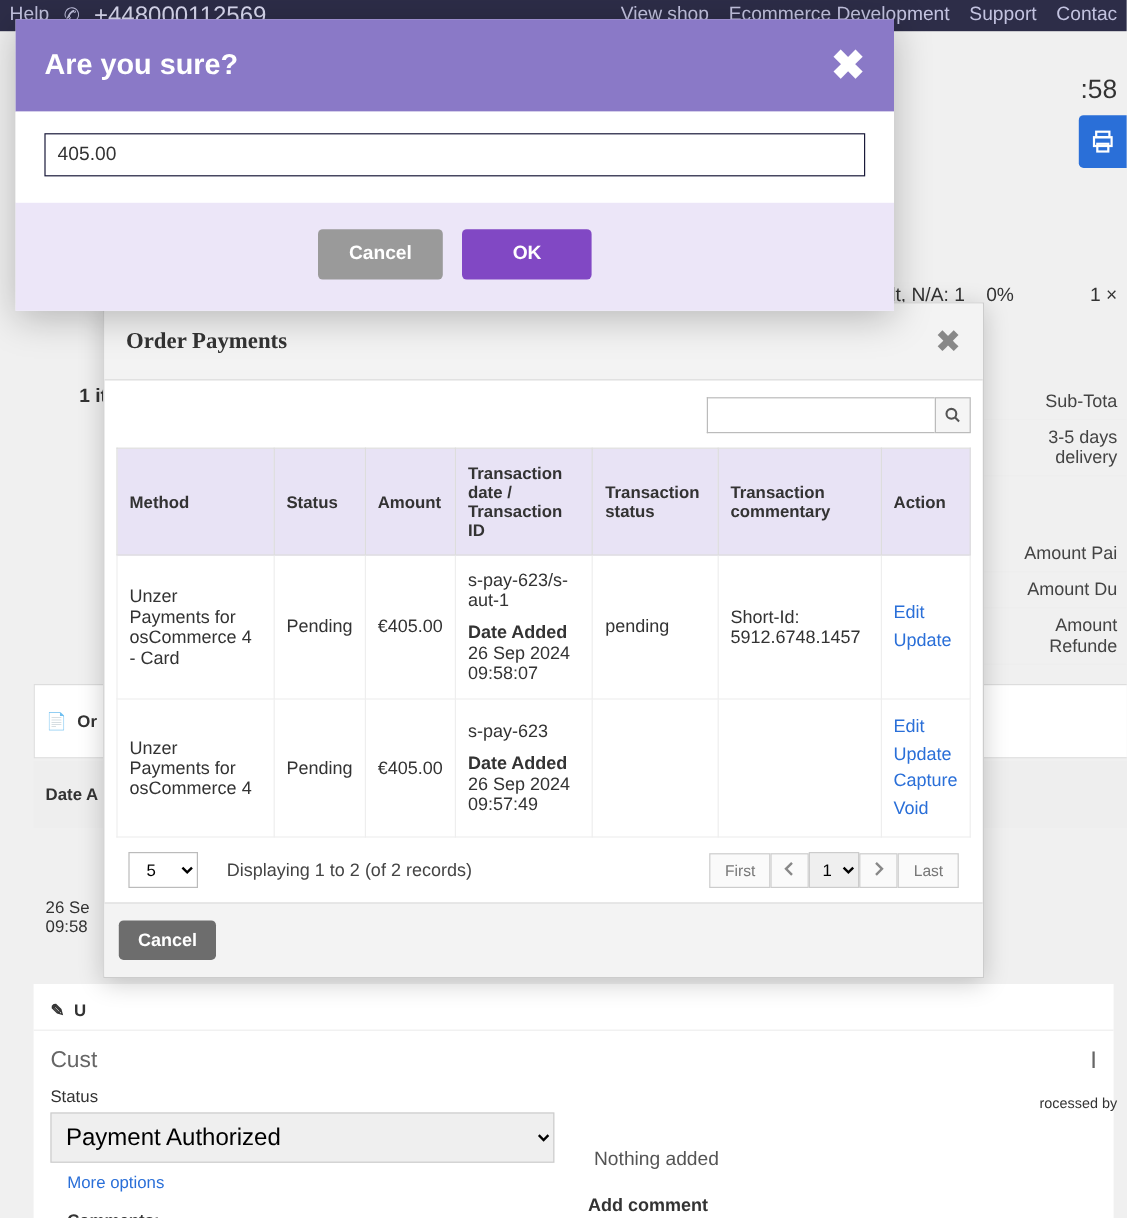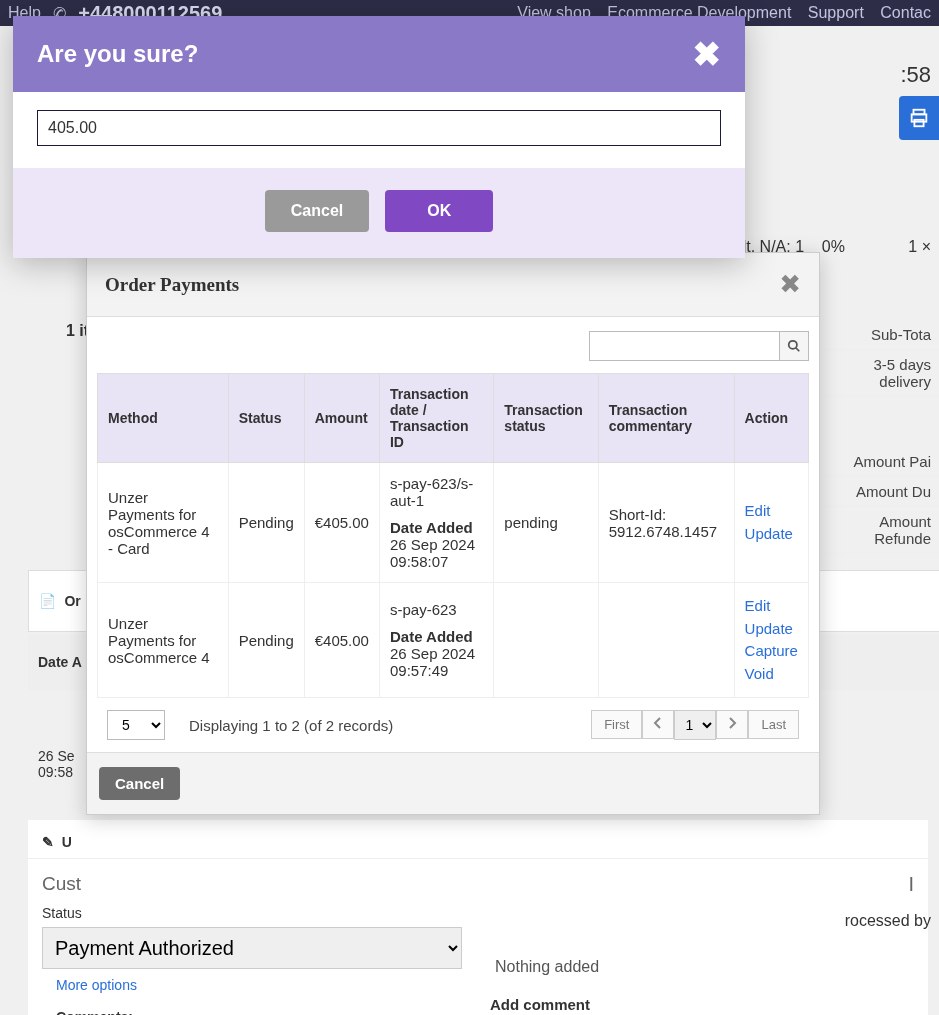--- a/index.html
+++ b/index.html
@@ -19,21 +19,21 @@
     background: #2d2d48;
     height: 26px;
     color: #c3c3e0;
     display: flex;
     align-items: center;
     font-size: 16px;
     padding: 0 8px;
     justify-content: space-between;
   }
   .topbar .left { display:flex; align-items:center; gap:12px; }
-  .topbar .phone { font-weight: bold; font-size:20px; color:#dadaf0;}
+  .topbar .phone { font-weight: normal; font-size:20px; color:#dadaf0;}
   .topbar .right a { color:#c3c3e0; text-decoration:none; margin-left:12px; }
   .phone-icon { display:inline-block; transform: rotate(15deg); }
 
   
   .bg-print-btn {
     position:absolute; right:0; top:96px;
     background:#2a6fd8; color:#fff; width:40px; height:44px;
     display:flex; align-items:center; justify-content:center;
     border-radius:4px 0 0 4px;
   }
@@ -121,21 +121,21 @@
     display:flex; align-items:center; justify-content:space-between;
     padding: 12px 10px;
   }
   .op-footer1 .page-size {
     display:flex; align-items:center; gap:4px;
   }
   .op-footer1 .page-size select {
     padding:5px 18px 5px 10px; border:1px solid #bbb; font-size:14px; background:#fff;
   }
   .op-footer1 .disp { font-size:15px; color:#444; }
-  .op-footer1 .pager { display:flex; align-items:flex-start; }
+  .op-footer1 .pager { display:flex; align-items:center; }
   .op-footer1 .pager .pbtn {
     border:1px solid #ccc; padding:6px 12px; font-size:13px; color:#777;
     background:#fafafa; cursor:pointer;
   }
   .op-footer1 .pager .pbtn.arrow { padding:6px 10px;}
   .op-footer1 .pager select { border:1px solid #ccc; padding:5px 6px; font-size:14px;}
   .op-footer2 {
     background:#f3f3f3; border-top:1px solid #ddd;
     padding:14px 12px; display:flex; justify-content:space-between;
   }
@@ -172,21 +172,21 @@
   .cd-cancel {
     background:#9a9a9a; color:#fff; border:none; padding:12px 26px;
     border-radius:4px; font-size:16px; font-weight:bold; cursor:pointer;
   }
   .cd-ok {
     background:#8148c4; color:#fff; border:none; padding:12px 42px;
     border-radius:4px; font-size:16px; font-weight:bold; cursor:pointer;
   }
 
   
-  .bg-proc { position:absolute; right:8px; top:912px; font-size:16px; color:#333;}
+  .bg-proc { position:absolute; right:8px; top:912px; font-size:12px; color:#333;}
   .bg-nothing { position:absolute; left:495px; top:958px; font-size:16px; color:#555;}
   .bg-addcomment { position:absolute; left:490px; top:996px; font-size:15px; color:#333; font-weight:bold;}
 </style>
 </head>
 <body>
 
 <div class="topbar">
   <div class="left">
     <span>Help</span>
     <span class="phone-icon">✆</span>

